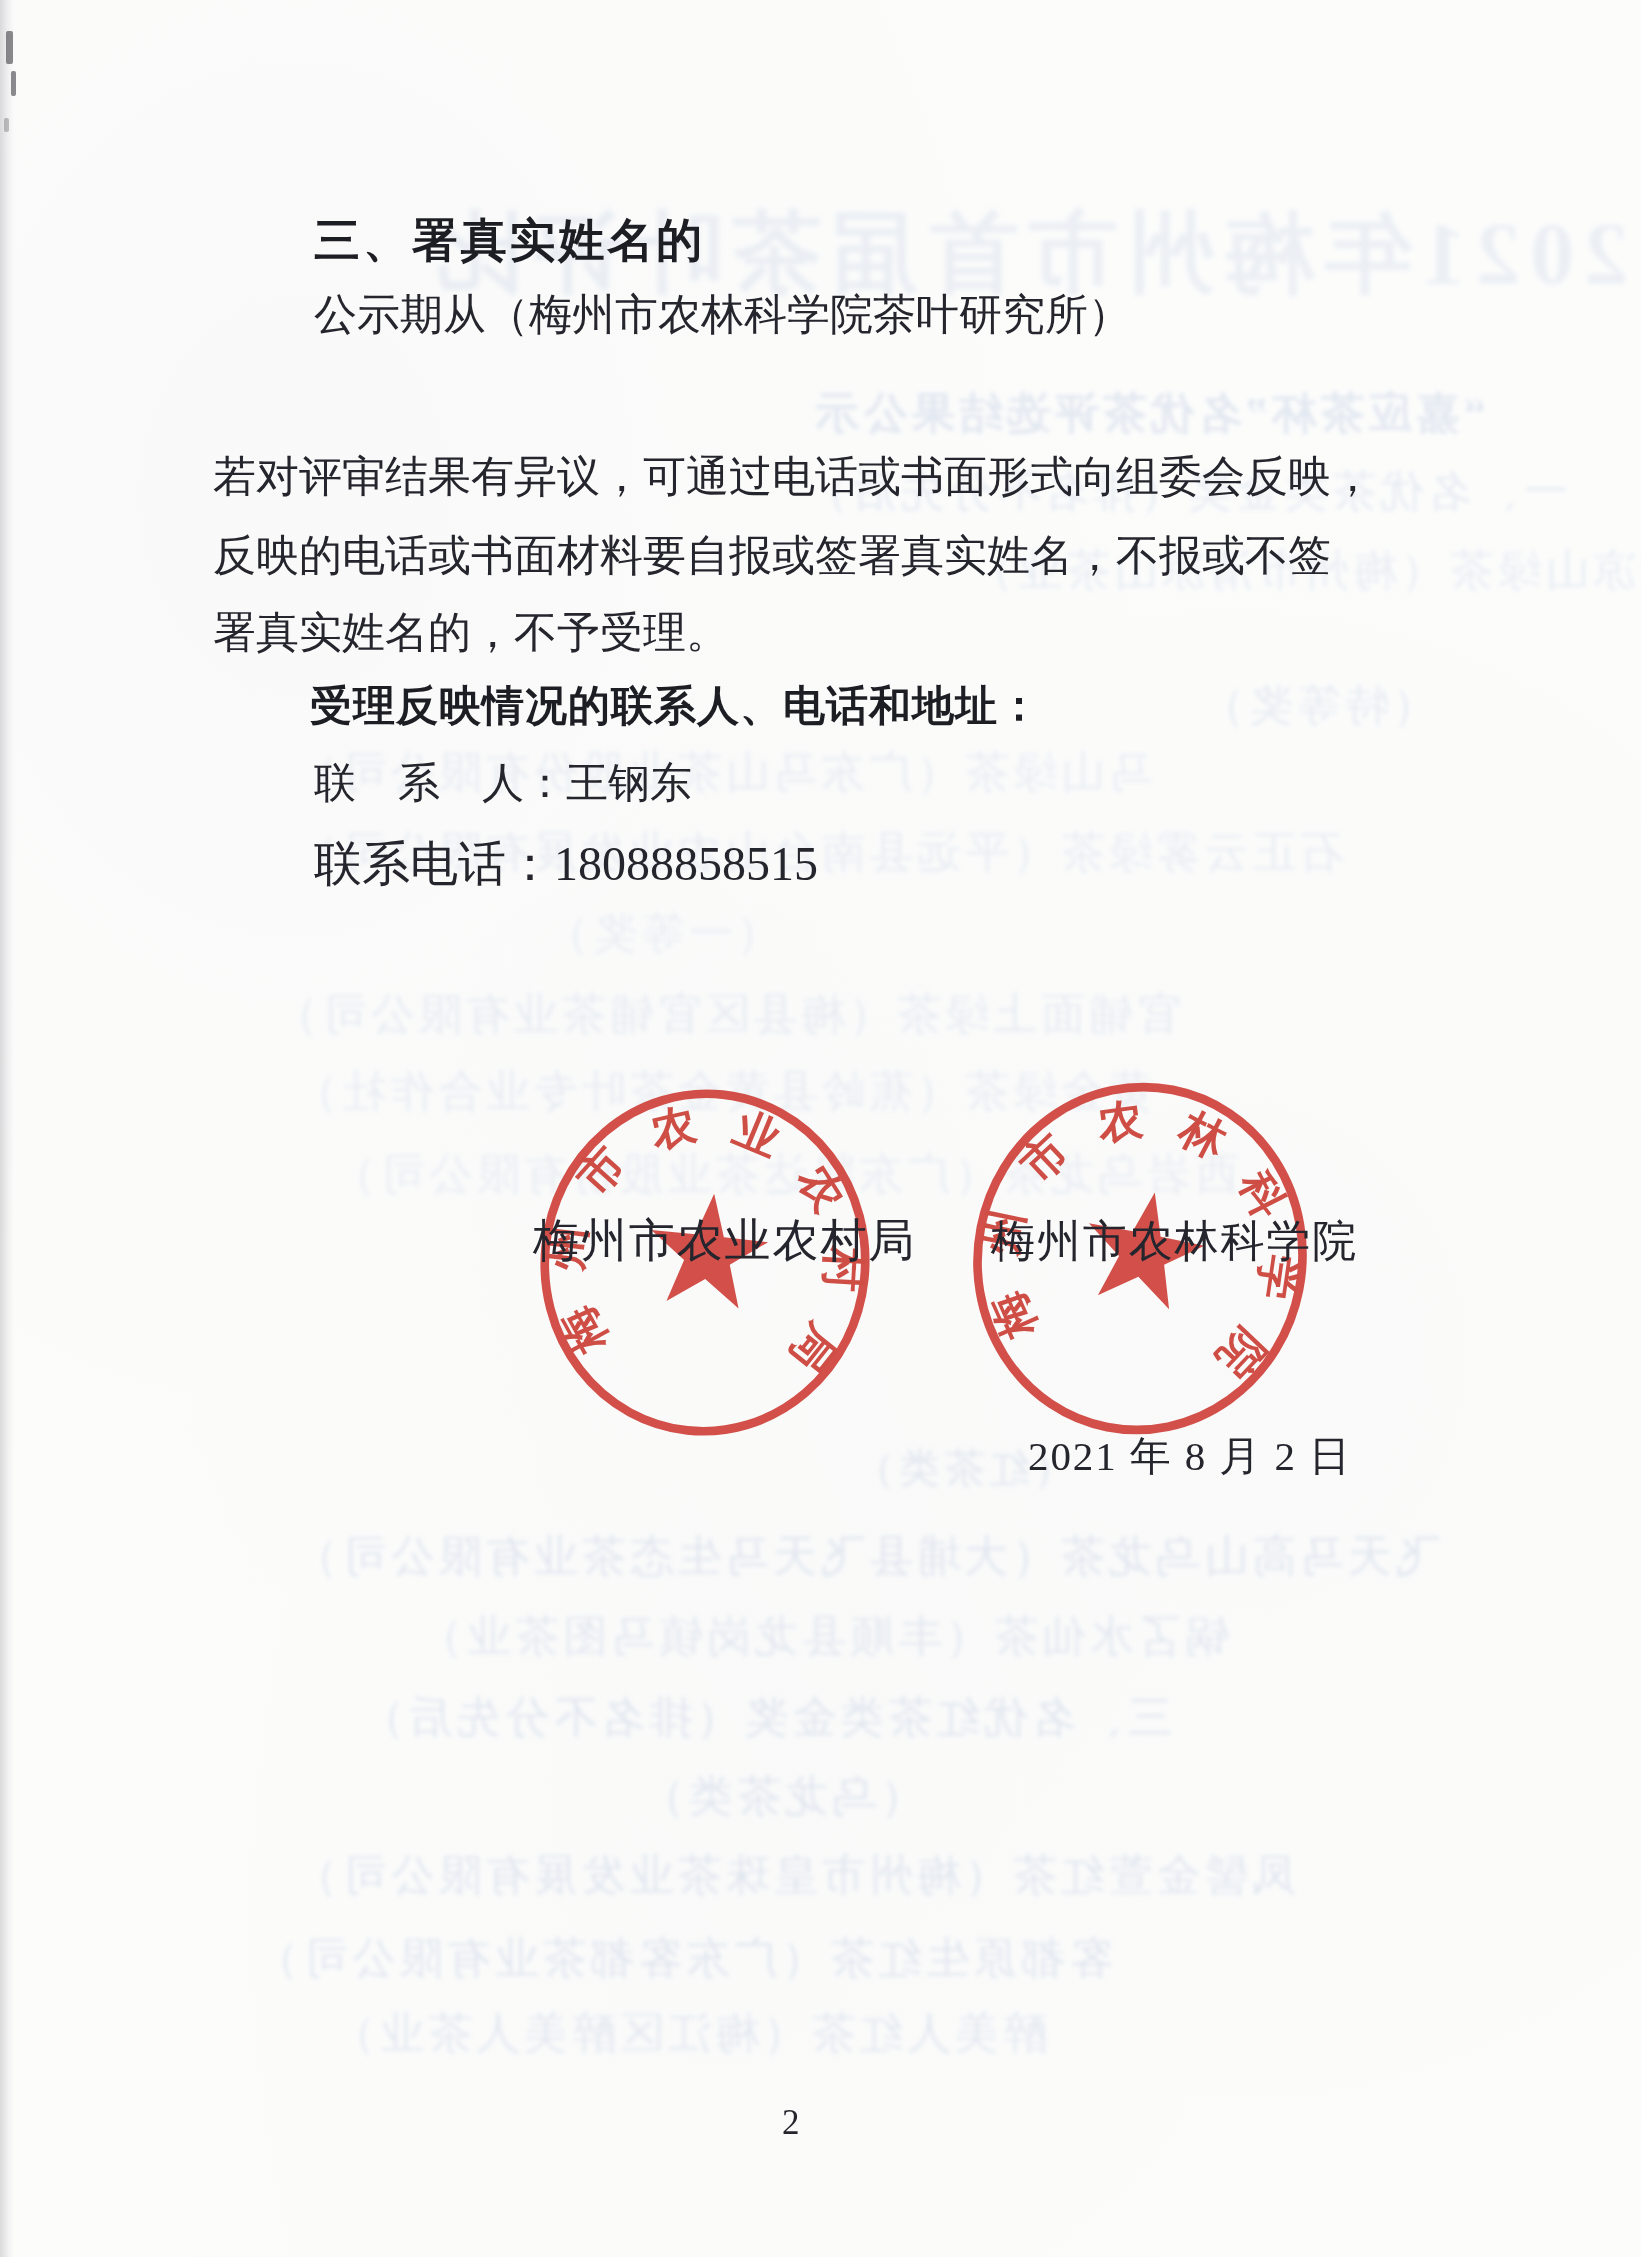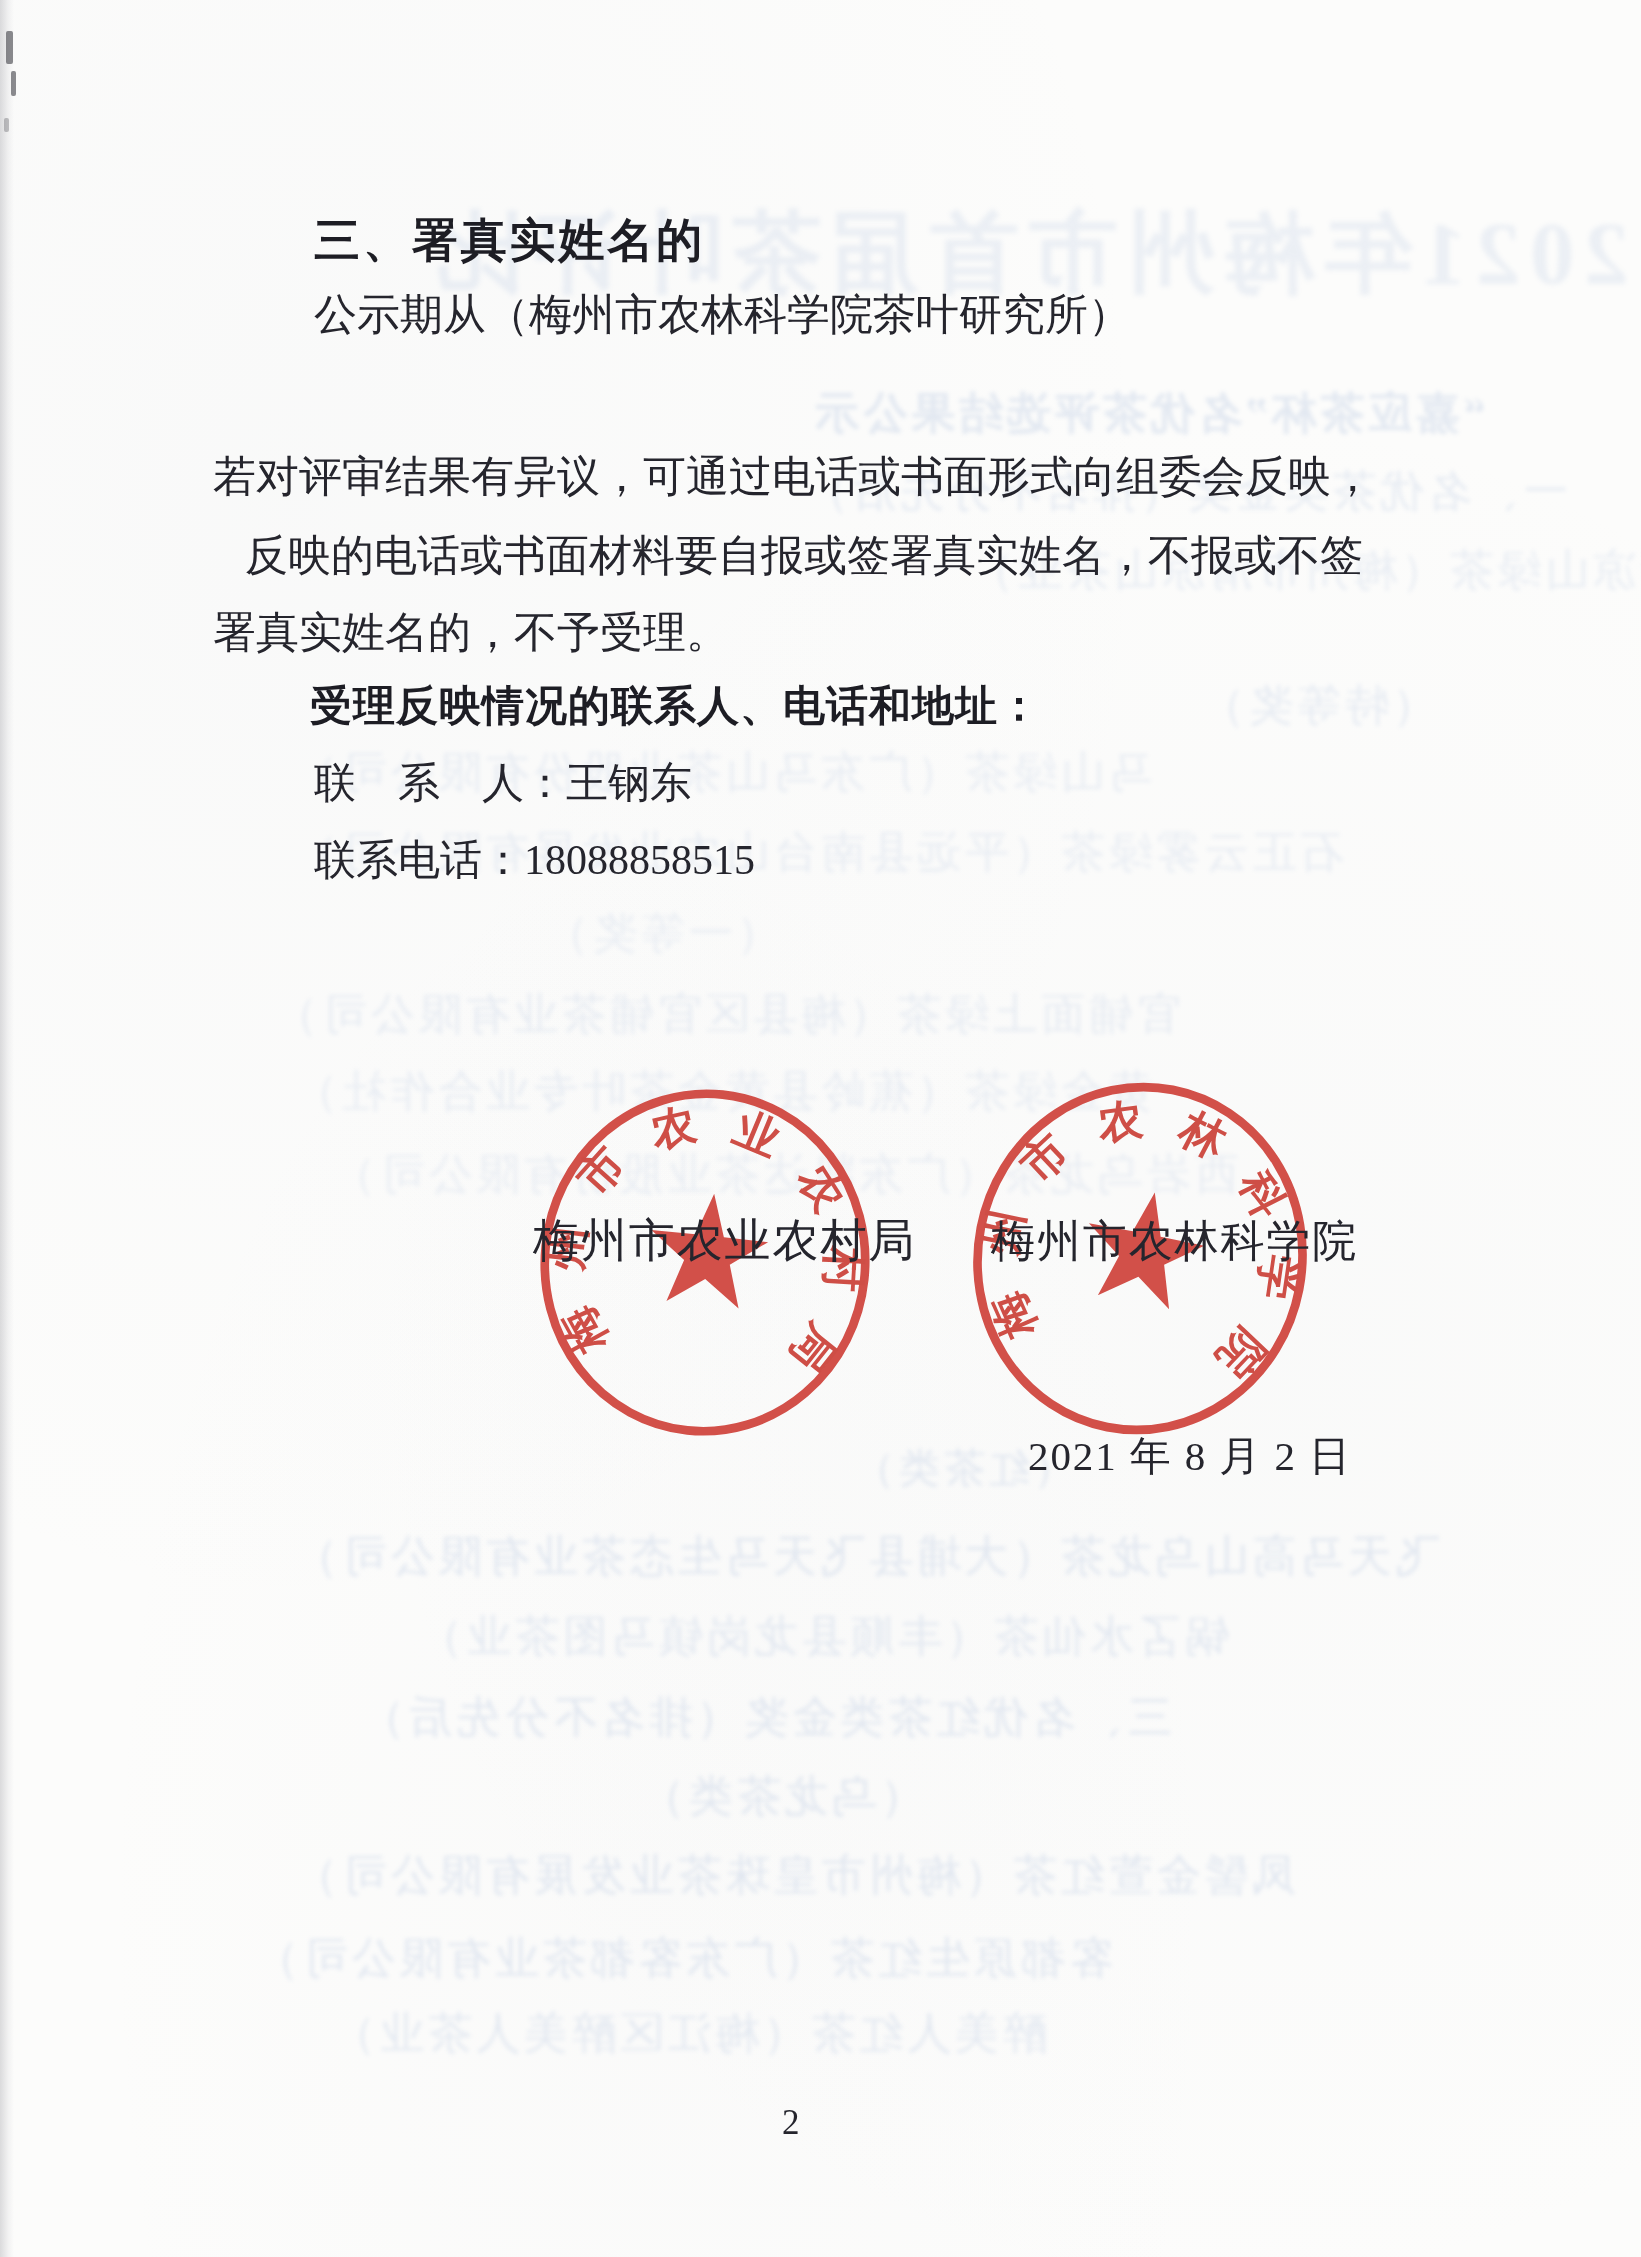--- a/index.html
+++ b/index.html
@@ -104,29 +104,29 @@
 
   <div class="content">
 
     <div class="line heading" style="left:314px;top:214px;">三、署真实姓名的</div>
 
     <div class="line body-text" style="left:314px;top:290px;">公示期从（梅州市农林科学院茶叶研究所）</div>
 
 
     <div class="line body-text" style="left:213px;top:452px;">若对评审结果有异议，可通过电话或书面形式向组委会反映，</div>
 
-    <div class="line body-text" style="left:213px;top:531px;margin-left:32px;">反映的电话或书面材料要自报或签署真实姓名，不报或不签</div>
+    <div class="line body-text" style="left:213px;top:531px;">反映的电话或书面材料要自报或签署真实姓名，不报或不签</div>
 
     <div class="line body-text" style="left:213px;top:608px;">署真实姓名的，不予受理。</div>
 
     <div class="line bold-line" style="left:310px;top:682px;">受理反映情况的联系人、电话和地址：</div>
 
     <div class="line body-text" style="left:314px;top:759px;font-size:42px;">联　系　人：王钢东</div>
 
-    <div class="line body-text" style="left:314px;top:836px;font-size:42px;">联系电话：18088858515</div>
+    <div class="line body-text" style="left:314px;top:836px;font-size:48px;">联系电话：18088858515</div>
 
 
     <div class="line signature" style="left:533px;top:1215px;font-size:46px;">梅州市农业农村局</div>
 
     <div class="line signature" style="left:991px;top:1217px;">梅州市农林科学院</div>
 
     <div class="line date-line" style="left:1028px;top:1433px;">2021 年 8 月 2 日</div>
 
     <div class="line page-number" style="left:782px;top:2103px;">2</div>
 

